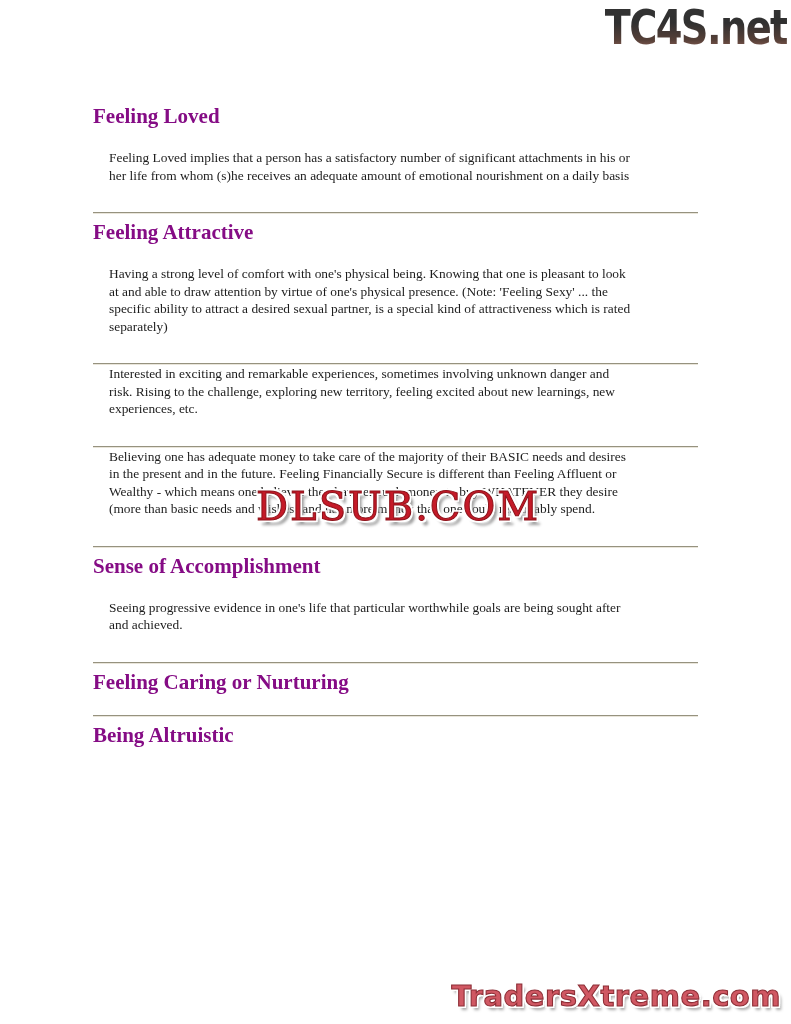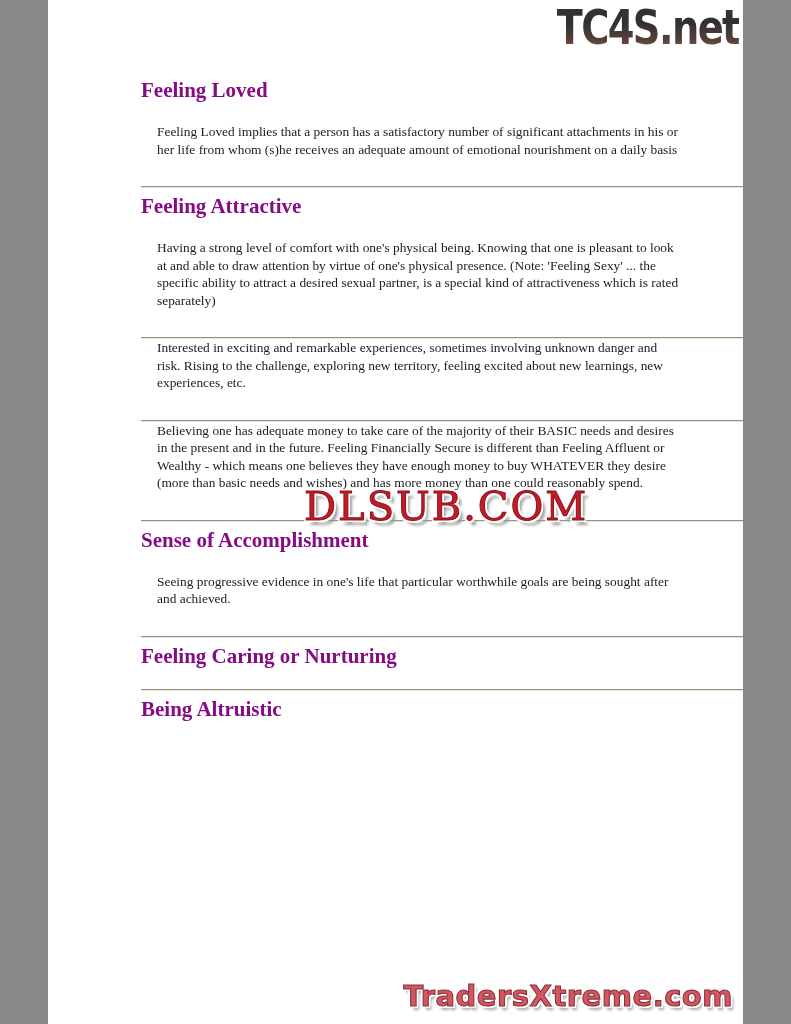--- a/index.html
+++ b/index.html
@@ -1,29 +1,29 @@
 <!DOCTYPE html>
 <html style="--heading: #850c85; --body-text: #1c1c1c; --stamp-red: #c51a28; --bottom-red: #d05863; --divider: #96927f;"><head>
 <meta charset="utf-8">
 <style>
   html,body { margin:0; padding:0; }
   body { background:#888; }
   .page {
     position:relative;
-    width:695px; height:1024px;
+    width:791px; height:1024px;
     margin:0 auto;
     background:#ffffff;
     overflow:hidden;
     font-family:"Liberation Serif", serif;
   }
   .content {
     position:absolute;
     left:93px; top:0;
     width:605px;
-    padding-top:72px;
+    padding-top:98px;
   }
   .section h2 {
     font-family:"Liberation Serif", serif;
     font-size:21px;
     line-height:23px;
     font-weight:bold;
     color:var(--heading, #850c85);
     margin:7px 0 21px 0;
   }
   .section p {

